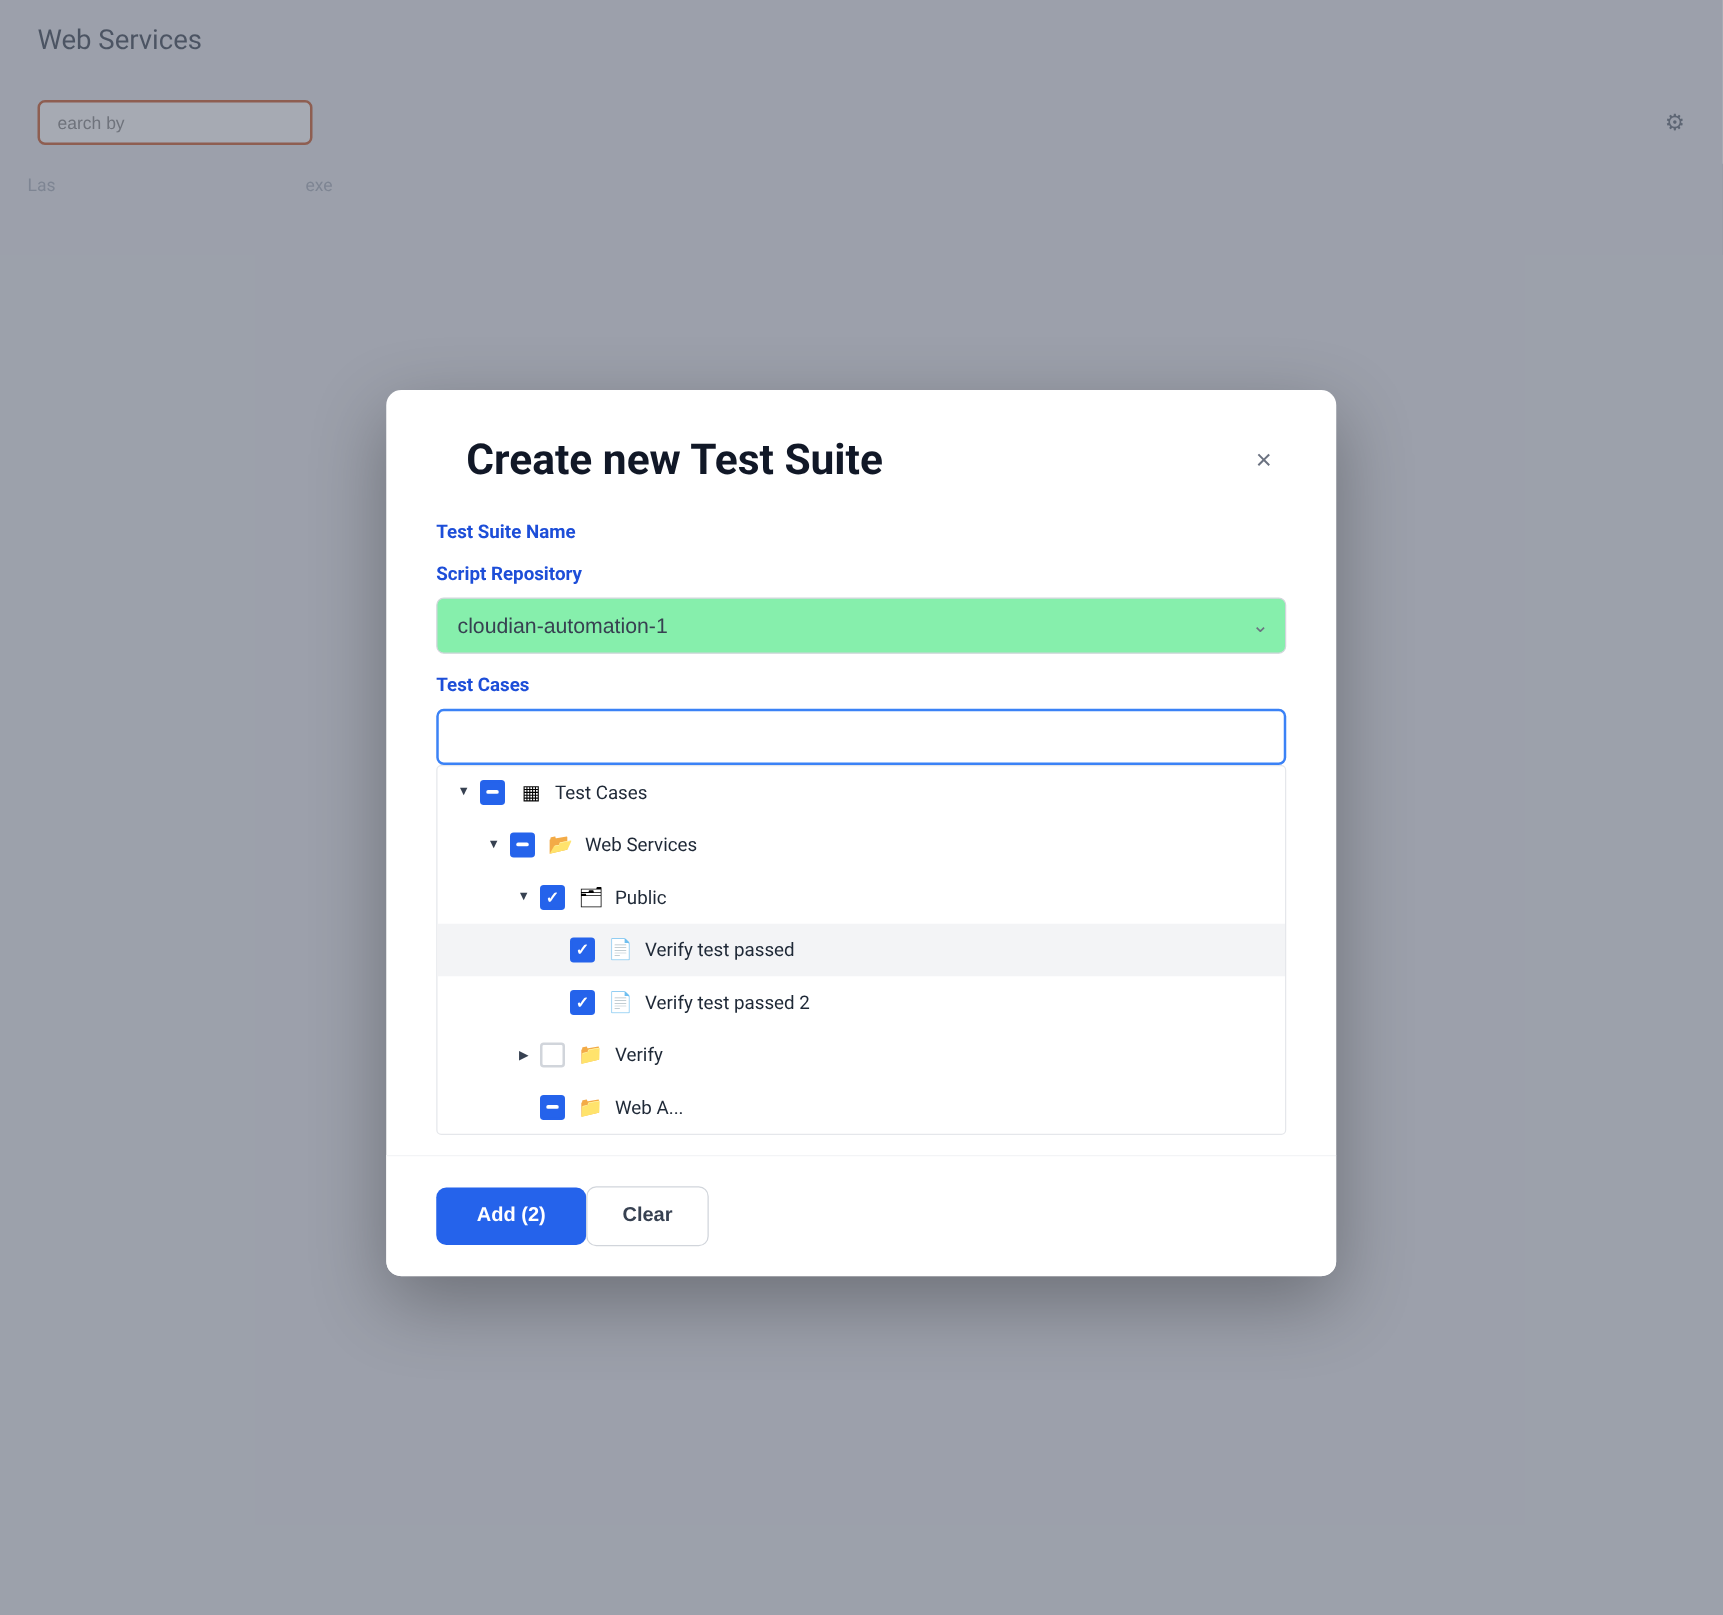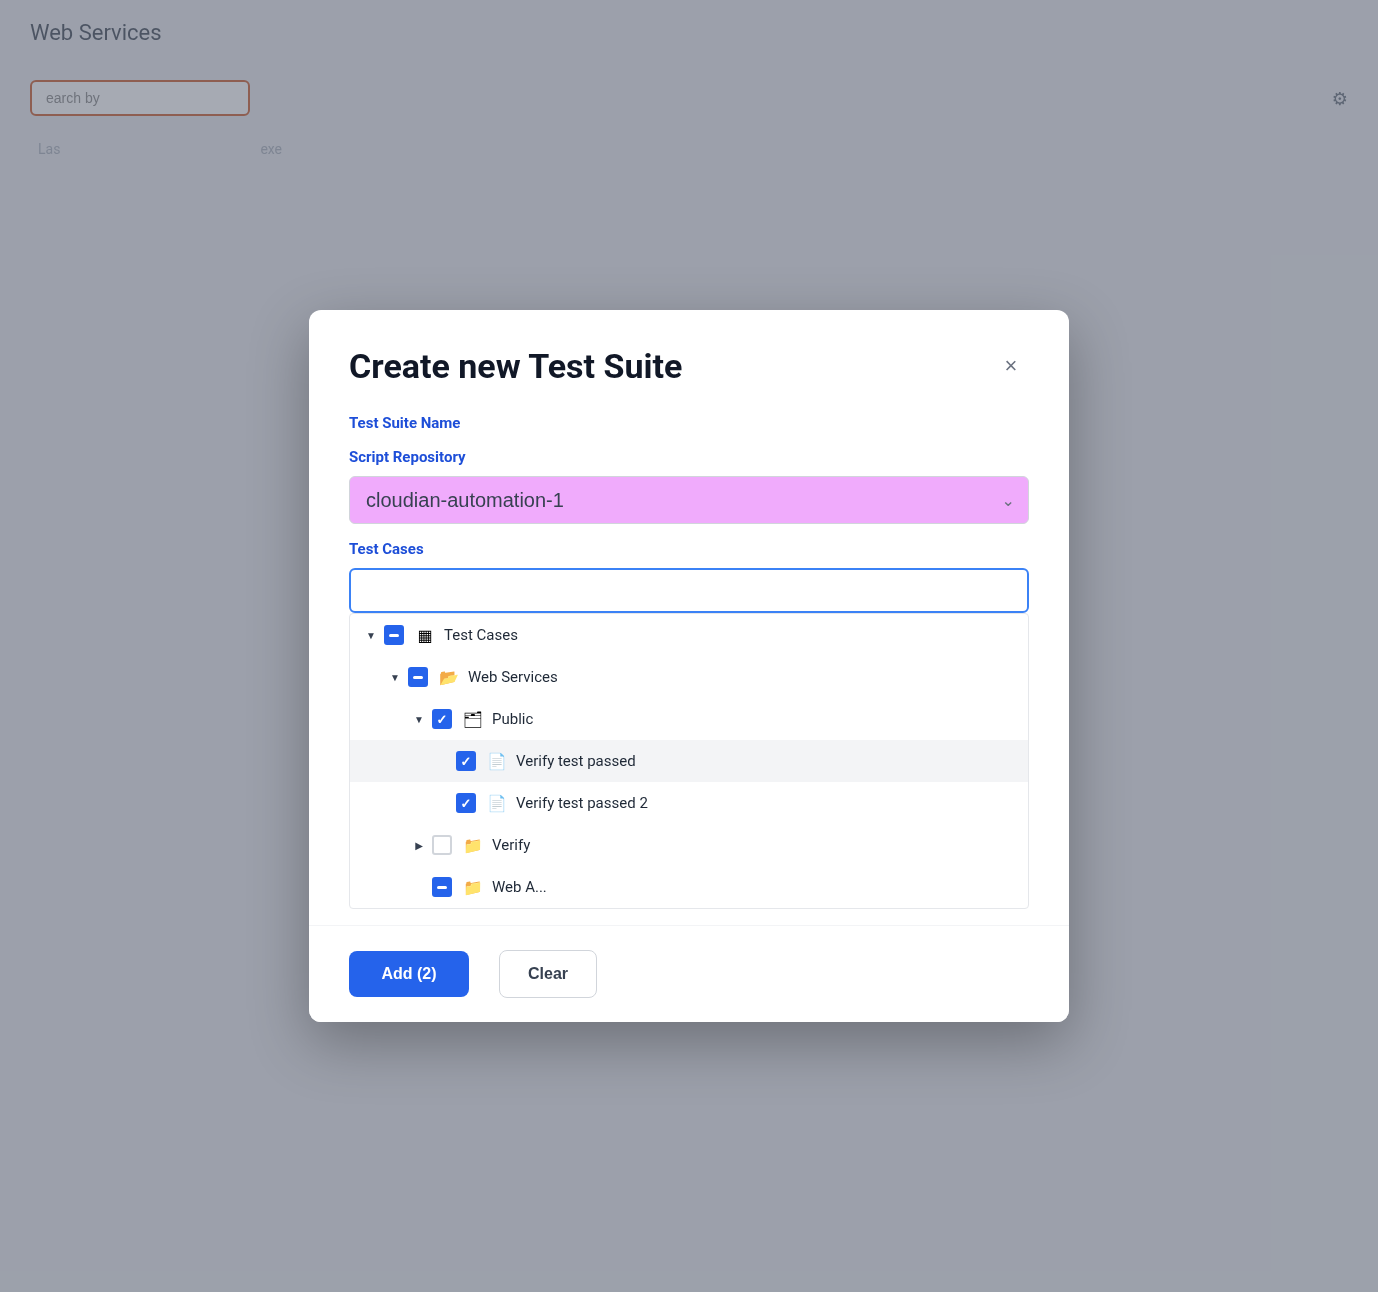--- a/index.html
+++ b/index.html
@@ -89,20 +89,21 @@
       display: flex;
       align-items: center;
       justify-content: space-between;
       padding: 36px 40px 28px 40px;
     }
 
     .modal-title {
       font-size: 34px;
       font-weight: 700;
       color: #111827;
+      margin-left: 24px;
     }
 
     .close-btn {
       width: 36px;
       height: 36px;
       border: none;
       background: none;
       cursor: pointer;
       display: flex;
       align-items: center;
@@ -141,23 +142,23 @@
 
     .select-wrapper {
       position: relative;
     }
 
     .select-input {
       width: 100%;
       border: 1px solid #d1d5db;
       border-radius: 6px;
       padding: 12px 16px;
-      font-size: 20px;
+      font-size: 17px;
       color: #374151;
-      background: #f0abfc;
+      background: #86efac;
       appearance: none;
       cursor: pointer;
       outline: none;
     }
 
     .select-arrow {
       position: absolute;
       right: 14px;
       top: 50%;
       transform: translateY(-50%);
@@ -263,21 +264,21 @@
     .node-label {
       font-size: 15px;
       color: #1f2937;
     }
 
     
     .modal-footer {
       padding: 24px 40px;
       display: flex;
       align-items: center;
-      gap: 30px;
+      gap: 0;
       border-top: 1px solid #f3f4f6;
       background: white;
     }
 
     .btn-add {
       background: #2563eb;
       color: white;
       border: none;
       border-radius: 8px;
       padding: 14px 28px;
@@ -303,21 +304,21 @@
 
 <div class="page-bg">
   <div class="bg-content">
     <div class="bg-header">
       <span class="bg-title">Web Services</span>
     </div>
     <div class="bg-toolbar">
       <input class="bg-search" placeholder="earch by" readonly="" style="">
       <span class="bg-filter-icon">⚙</span>
     </div>
-    <div style="padding: 10px 38px; color: #9ca3af; font-size:14px;">
+    <div style="padding: 10px 22px; color: #9ca3af; font-size:14px;">
       <span style="margin-right:200px;">Las</span><span>exe</span>
     </div>
   </div>
 </div>
 
 <div class="overlay">
 
   <div class="modal">
 
     <div class="modal-header">

